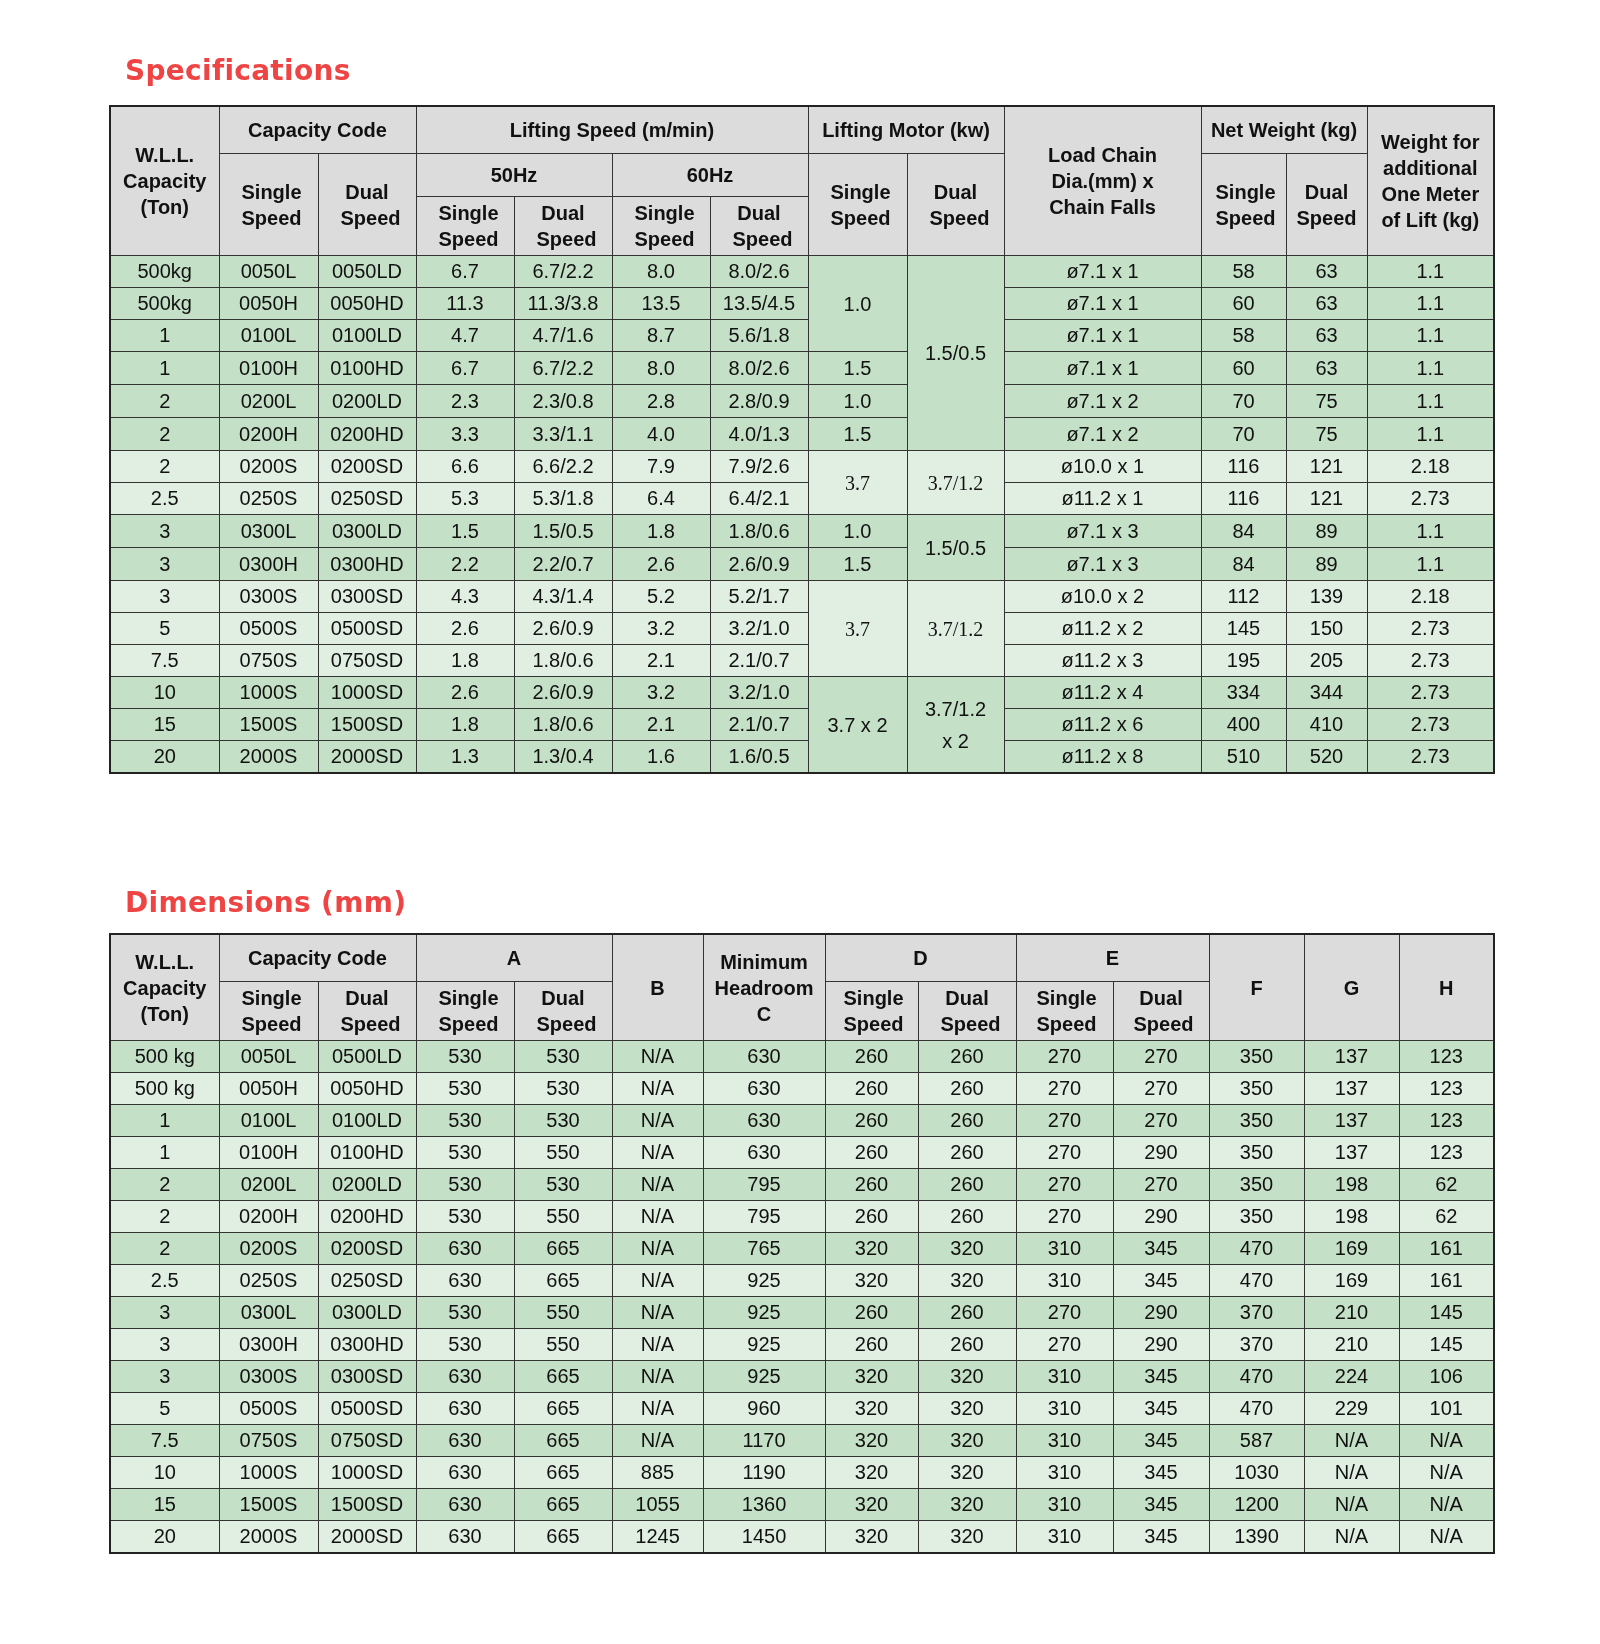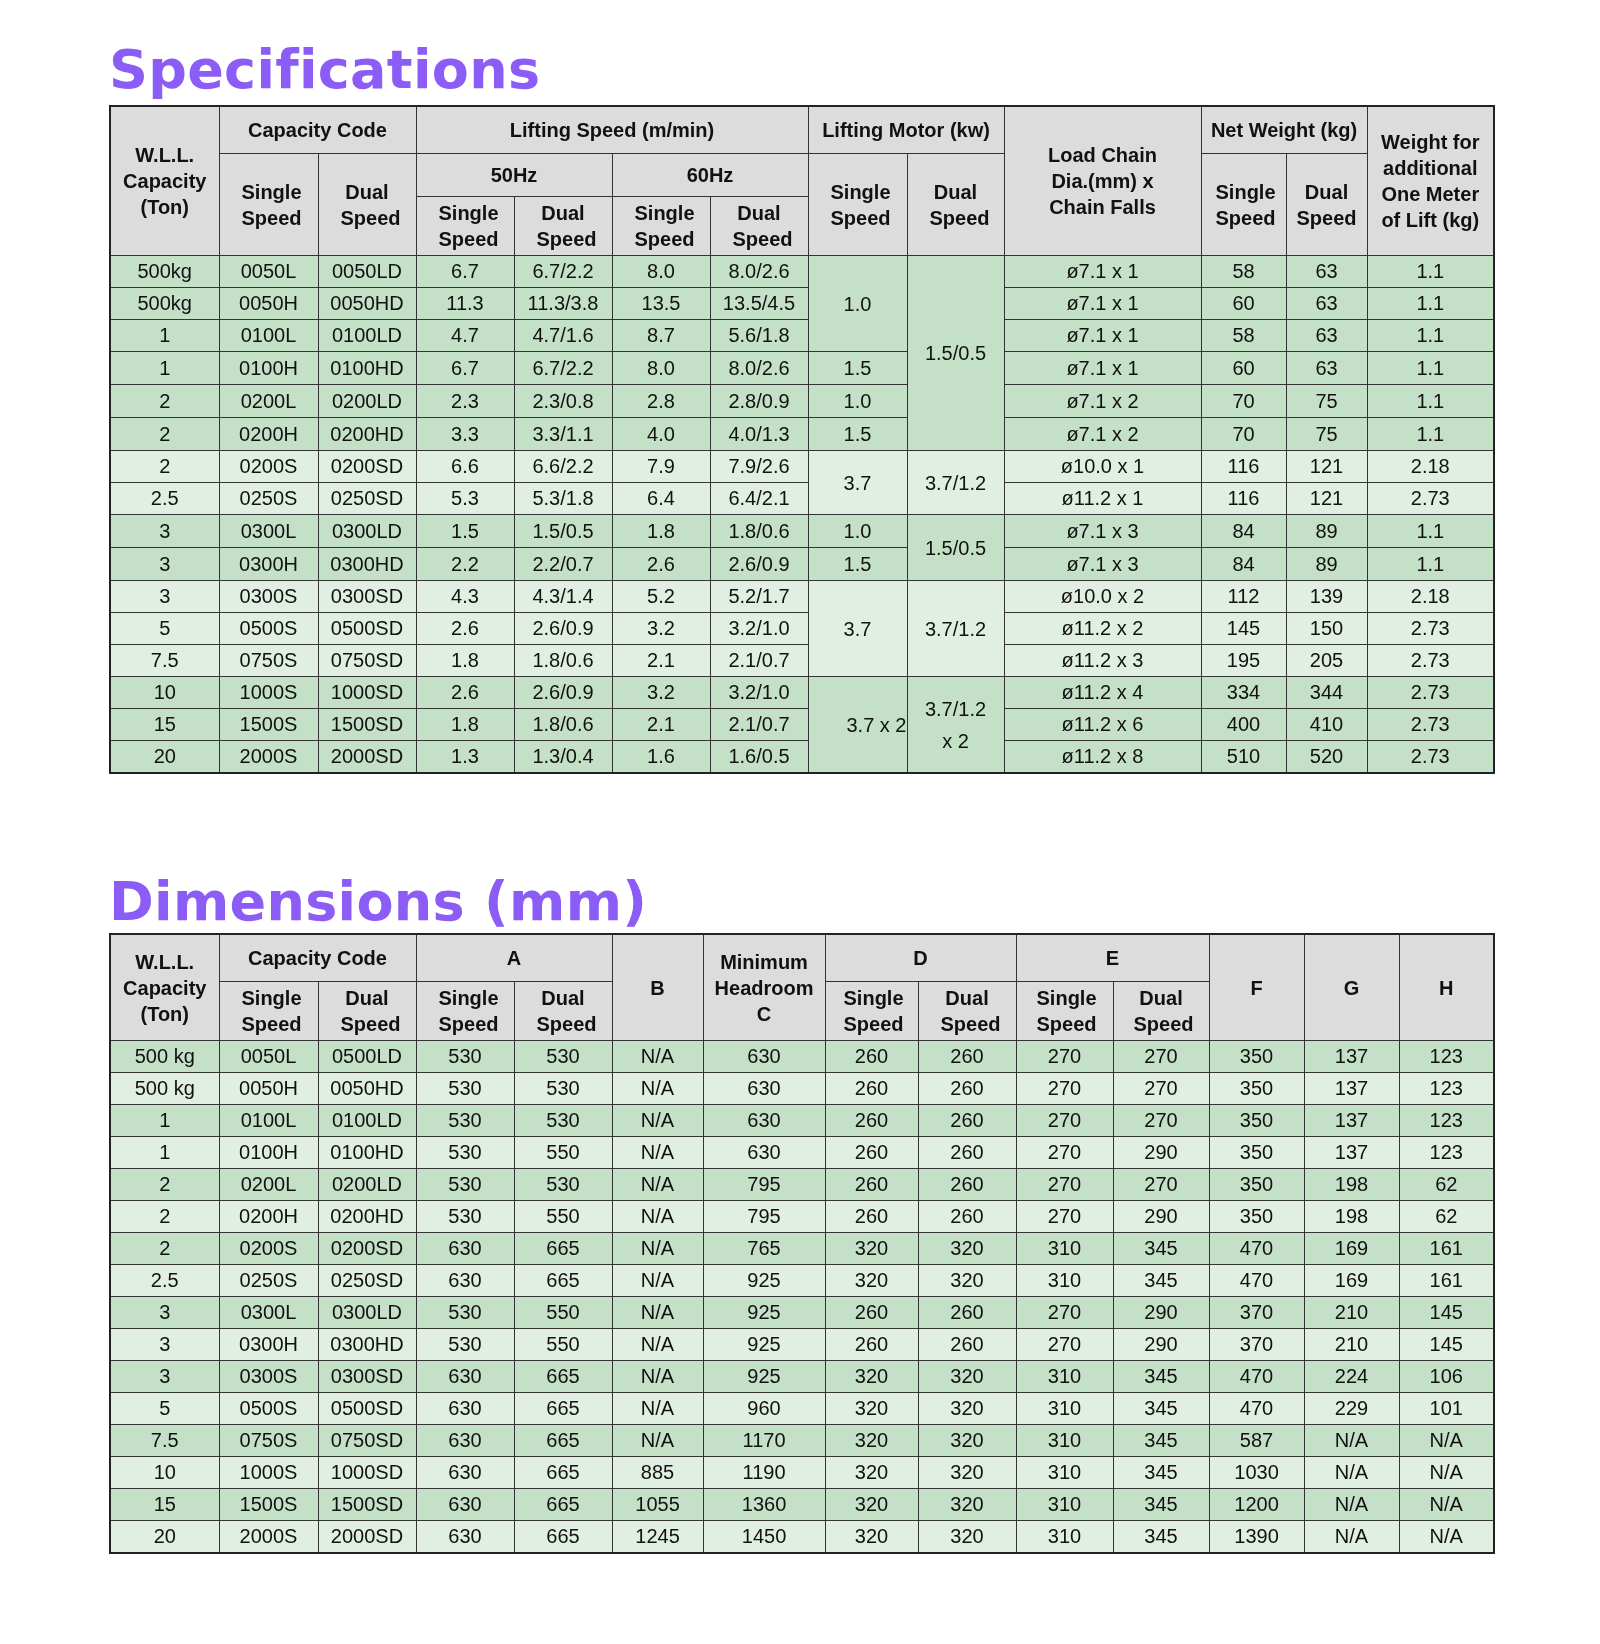--- a/index.html
+++ b/index.html
@@ -1,34 +1,34 @@
 <!DOCTYPE html>
 <html><head>
 <meta charset="utf-8">
 <style>
   html, body { margin: 0; padding: 0; background: #ffffff; }
   body { width: 1600px; height: 1644px; position: relative; font-family: "Liberation Sans", sans-serif; color: #111; }
-  .section-title { position: absolute; left: 109px; font-family: "DejaVu Sans", sans-serif; font-weight: bold; font-size: 54px; letter-spacing: 0.3px; margin: 0; color: #8b5cf6; }
+  .section-title { position: absolute; left: 109px; font-family: "DejaVu Sans", sans-serif; font-weight: bold; font-size: 28px; letter-spacing: 0.3px; margin: 16px; color: #ef4444; }
   #spec-title { top: 38px; }
   #dims-title { top: 870px; }
   table { position: absolute; left: 109px; border-collapse: collapse; table-layout: fixed; border: 2px solid #222; }
   #spec-table { top: 105px; width: 1384px; }
   #dims-table { top: 933px; width: 1384px; }
   th, td { border: 1px solid #333; text-align: center; vertical-align: middle; padding: 0; overflow: hidden; white-space: nowrap; }
   th { background: #dcdcdc; font-weight: bold; font-size: 20px; line-height: 26px; white-space: normal; }
   td { font-size: 20px; height: 31px; }
   tr.dark td { background: #c4e0c6; }
   tr.light td { background: #e1efe3; }
   #spec-table thead tr.h1 th { height: 46px; }
   #spec-table thead tr.h2 th { height: 42px; }
   #spec-table thead tr.h3 th { height: 58px; }
   #dims-table thead tr.h1 th { height: 46px; }
   #dims-table thead tr.h2 th { height: 58px; }
   td.merged-dark { background: #c4e0c6 !important; line-height: 32px; }
-  td.merged-light { background: #e1efe3 !important; }
+  td.merged-light { background: #e1efe3 !important; font-family: Liberation Serif, serif; }
 </style>
 </head>
 <body>
 
 <h1 id="spec-title" class="section-title">Specifications</h1>
 
 <table id="spec-table">
   <colgroup>
     <col style="width:109px">
       <col style="width:99px">
@@ -254,21 +254,21 @@
         <td>2.73</td>
       </tr>
       <tr class="dark">
         <td>10</td>
         <td>1000S</td>
         <td>1000SD</td>
         <td>2.6</td>
         <td>2.6/0.9</td>
         <td>3.2</td>
         <td>3.2/1.0</td>
-        <td rowspan="3" class="merged-dark" style="white-space: normal; line-height: 32px; text-align: right;">3.7 x 2</td>
+        <td rowspan="3" class="merged-dark" style="white-space: normal; line-height: 32px;">3.7 x 2</td>
         <td rowspan="3" class="merged-dark" style="white-space: normal; line-height: 32px; padding: 0px 14px;">3.7/1.2 x 2</td>
         <td>ø11.2 x 4</td>
         <td>334</td>
         <td>344</td>
         <td>2.73</td>
       </tr>
       <tr class="dark">
         <td>15</td>
         <td>1500S</td>
         <td>1500SD</td>

